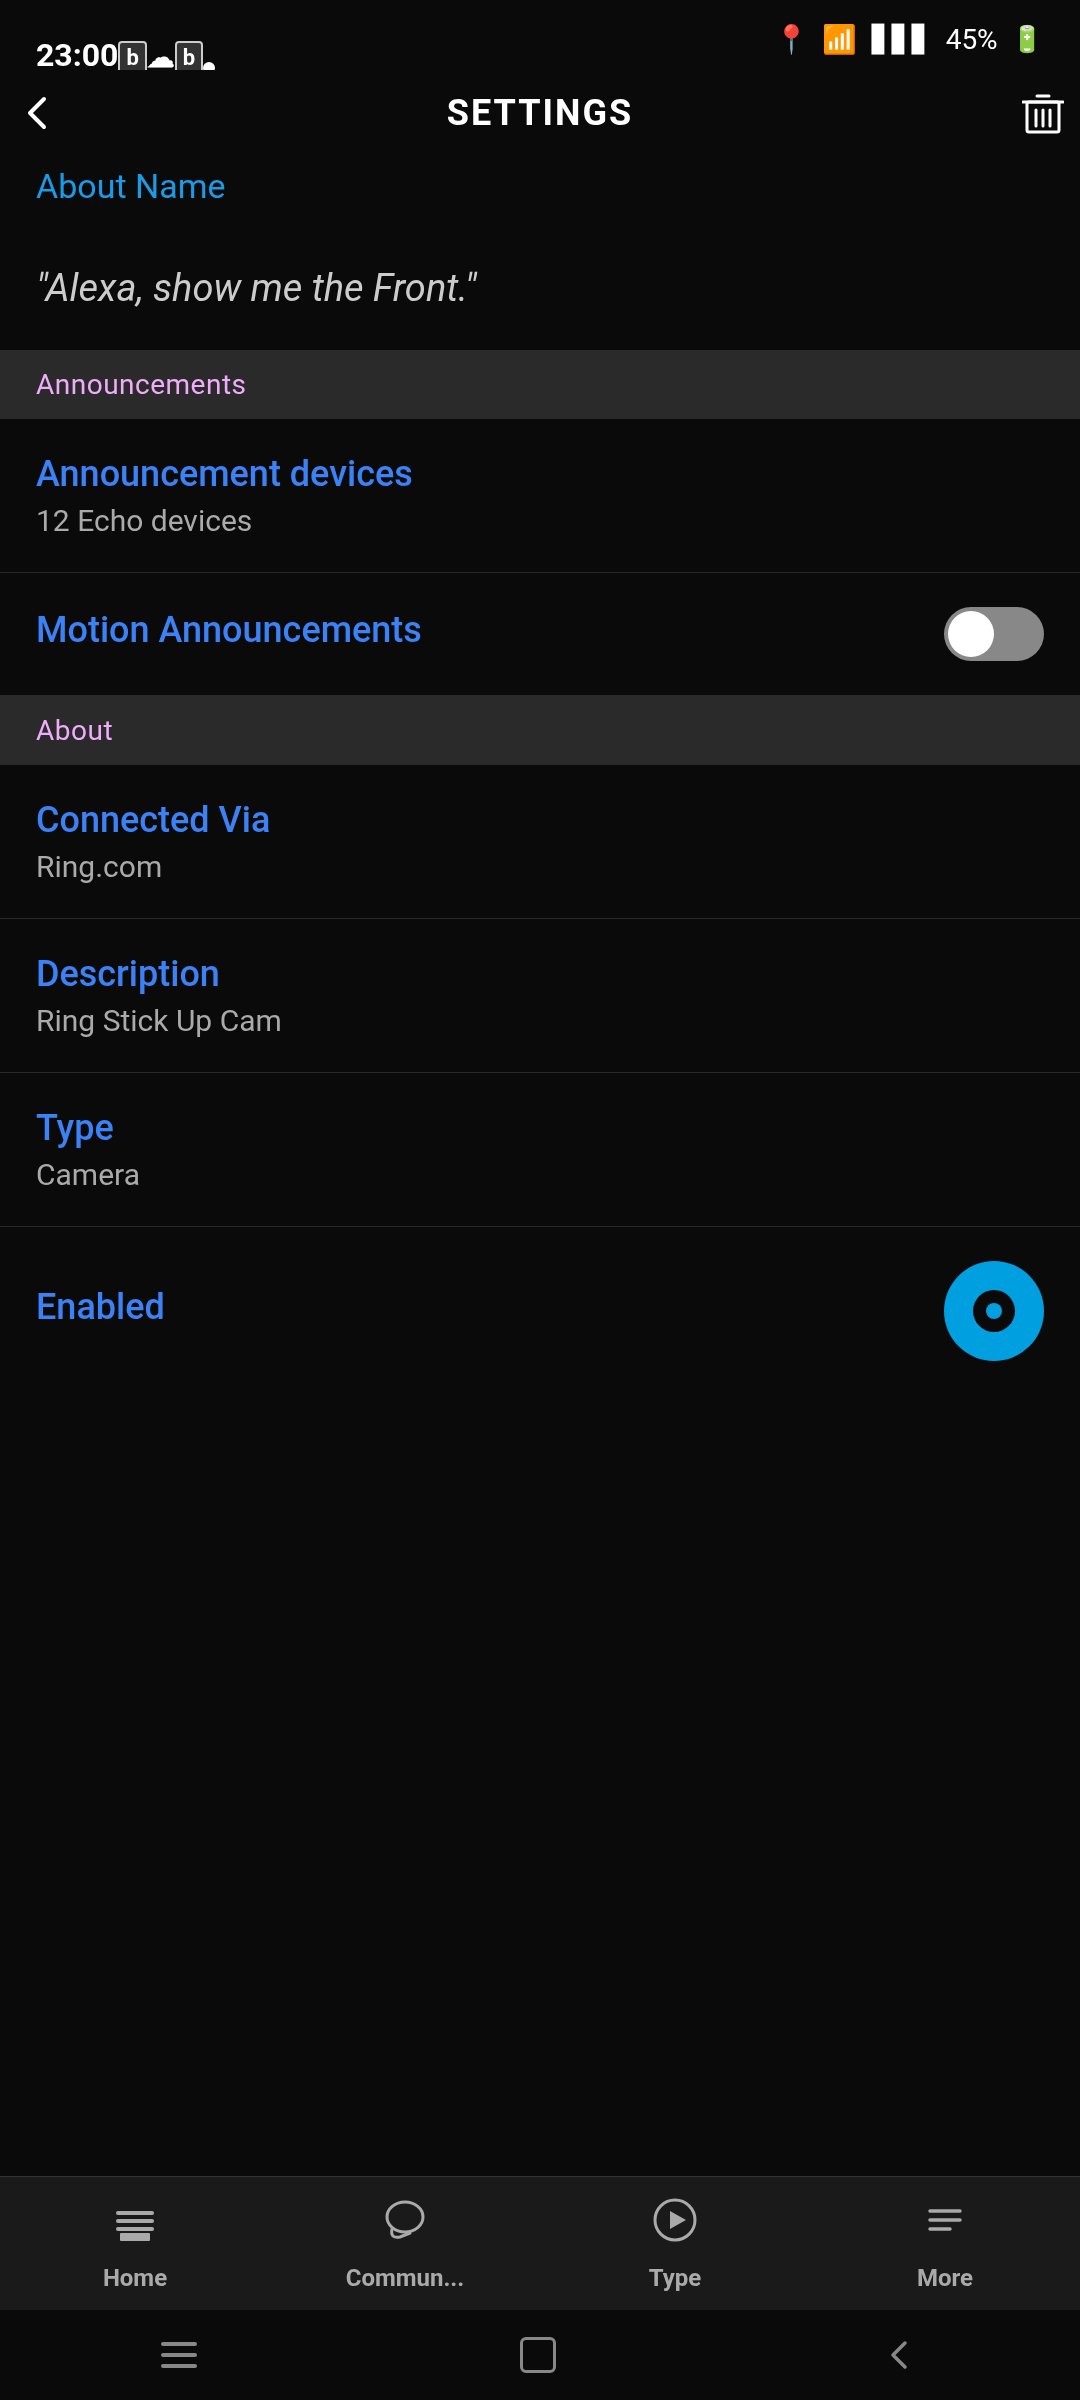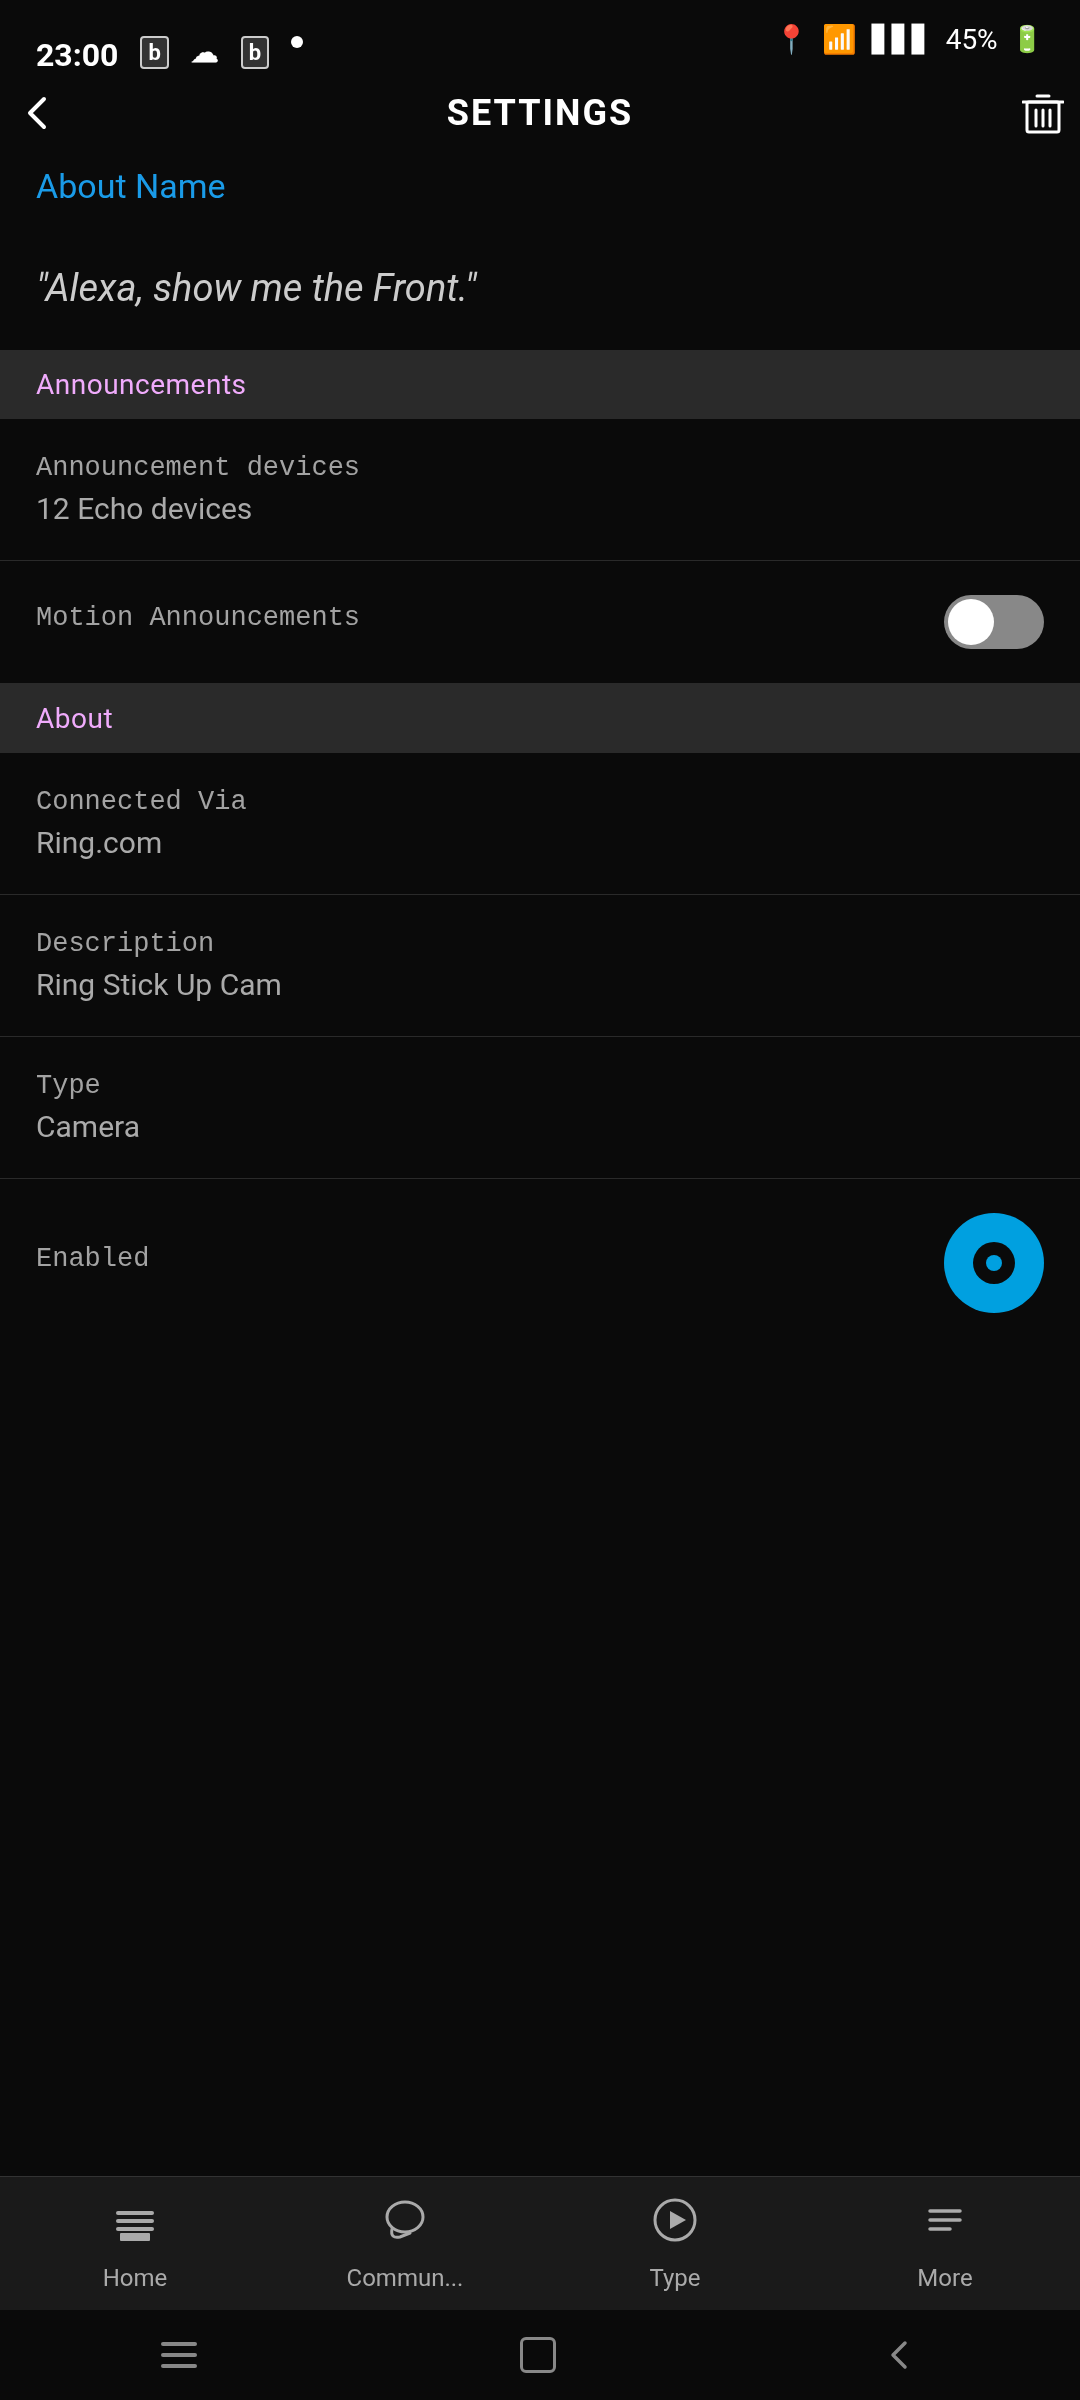--- a/index.html
+++ b/index.html
@@ -20,22 +20,22 @@
       display: flex;
       justify-content: space-between;
       align-items: center;
       padding: 18px 36px 10px 36px;
       height: 70px;
       background: #0a0a0a;
     }
 
     .status-left {
       display: flex;
-      align-items: flex-start;
-      gap: 22px;
+      align-items: flex-end;
+      gap: 0;
       font-size: 32px;
       font-weight: bold;
       color: #fff;
       margin-top: 32px;
     }
 
     .status-icon-box {
       background: #333;
       border: 2px solid #ccc;
       border-radius: 4px;
@@ -138,25 +138,24 @@
       align-items: center;
       justify-content: space-between;
       border-bottom: 1px solid #2a2a2a;
     }
 
     .setting-item-text {
       flex: 1;
     }
 
     .setting-item-title {
-      font-size: 27px;
+      font-size: 36px;
       font-weight: 500;
-      color: #a3a3a3;
+      color: #3b82f6;
       margin-bottom: 8px;
-      font-family: Liberation Mono, monospace;
     }
 
     .setting-item-subtitle {
       font-size: 30px;
       color: #aaaaaa;
     }
 
     
     .toggle-switch {
       position: relative;
@@ -224,20 +223,21 @@
       border-top: 1px solid #333;
     }
 
     .nav-item {
       display: flex;
       flex-direction: column;
       align-items: center;
       cursor: pointer;
       gap: 10px;
       min-width: 150px;
+      font-weight: bold;
     }
 
     .nav-icon {
       font-size: 44px;
       color: #aaaaaa;
     }
 
     .nav-label {
       font-size: 24px;
       color: #aaaaaa;

